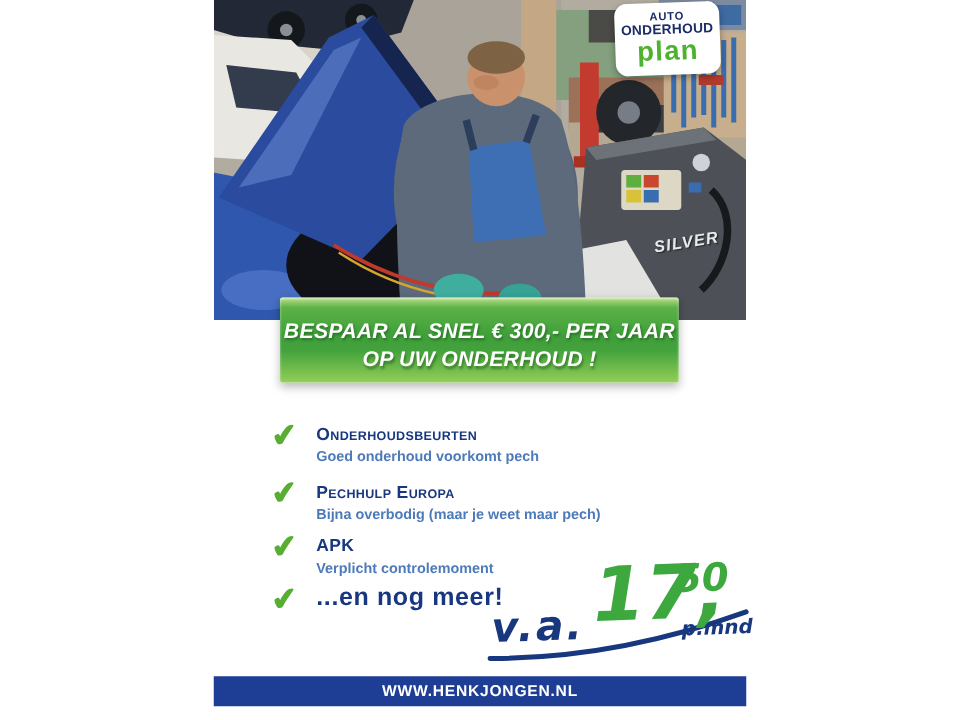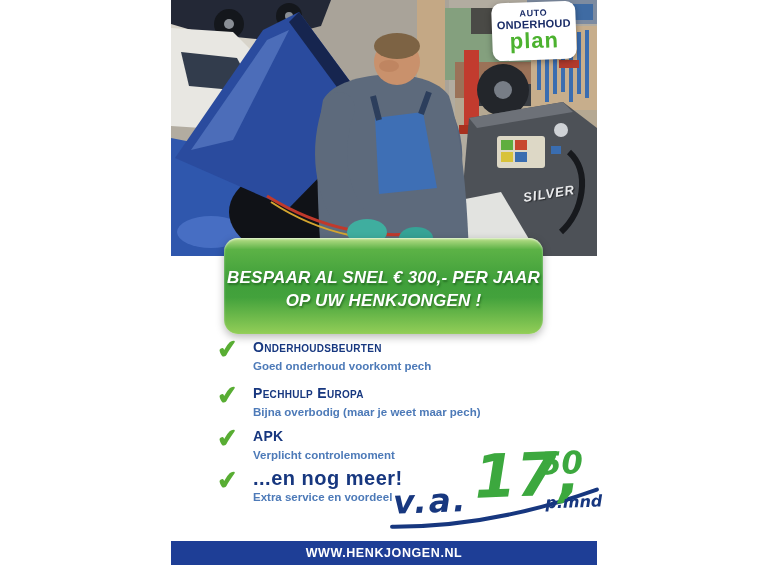--- a/index.html
+++ b/index.html
@@ -16,24 +16,24 @@
 
   
   .logo { position:absolute; left:321px; top:2px; width:84px; height:58px; background:#ffffff;
           border-radius:10px; transform:rotate(-2deg); box-shadow:0 2px 6px rgba(0,0,0,.35);
           text-align:center; padding-top:6px; }
   .logo-l1 { font-size:9px;  font-weight:800; color:#1b2d68; letter-spacing:.6px; }
   .logo-l2 { font-size:11px; font-weight:800; color:#1b2d68; letter-spacing:.2px; }
   .logo-l3 { font-size:22px; font-weight:800; color:#4cb22f; line-height:22px; letter-spacing:1px; }
 
   
-  .banner { position:absolute; left:53px; top:238px; width:319px; height:96px; border-radius:14px;
+  .banner { position:absolute; left:53px; top:238px; width:319px; height:68px; border-radius:2px;
             background:linear-gradient(180deg,#bce08b 0%, #5cb246 12%, #3f9f3a 45%, #43a23c 62%, #93ce58 100%);
             box-shadow:0 3px 8px rgba(0,0,0,.28), inset 0 1px 2px rgba(255,255,255,.65);
-            text-align:center; padding-top:28px; }
+            text-align:center; padding-top:15px; }
   .banner div { color:#ffffff; font-size:17px; line-height:23px; font-weight:bold; font-style:italic;
                 letter-spacing:.2px; text-shadow:1px 2px 2px rgba(15,70,15,.5); }
 
   
   .list { position:absolute; left:46px; top:336px; width:340px; }
   .row { display:flex; align-items:flex-start; }
   .row.m1 { margin-bottom:10px; } .row.m2 { margin-bottom:7px; } .row.m3 { margin-bottom:6px; }
   .check { width:36px; flex:0 0 36px; font-size:25px; line-height:24px; color:#58ad33;
            font-weight:bold; transform:rotate(-6deg); }
   .title { font-size:14px; line-height:23px; font-weight:800; color:#17377f;
@@ -155,21 +155,21 @@
 
       <div class="logo">
         <div class="logo-l1">AUTO</div>
         <div class="logo-l2">ONDERHOUD</div>
         <div class="logo-l3">plan</div>
       </div>
     </div>
 
     <div class="banner">
       <div>BESPAAR AL SNEL € 300,- PER JAAR</div>
-      <div>OP UW HENKJONGEN !</div>
+      <div>OP UW ONDERHOUD !</div>
     </div>
 
     <div class="list">
       <div class="row m1">
         <span class="check">✔</span>
         <div>
             <div class="title">Onderhoudsbeurten</div>
              <div class="sub">Goed onderhoud voorkomt pech</div>
           </div>
       </div>
@@ -184,21 +184,20 @@
         <span class="check">✔</span>
         <div>
             <div class="title">APK</div>
              <div class="sub">Verplicht controlemoment</div>
           </div>
       </div>
       <div class="row">
         <span class="check">✔</span>
         <div>
             <div class="title hand">...en nog meer!</div>
-             <div class="sub">Extra service en voordeel</div>
           </div>
       </div>
     </div>
 
     <div class="price">
       <svg class="swoosh" width="216" height="40" viewBox="0 0 216 40">
         <path d="M4,36 Q 104,40 210,6" stroke="#17377f" stroke-width="4" fill="none" stroke-linecap="round"></path>
       </svg>
       <span class="p-va">v.a.</span>
       <span class="p-amount">17,</span>

